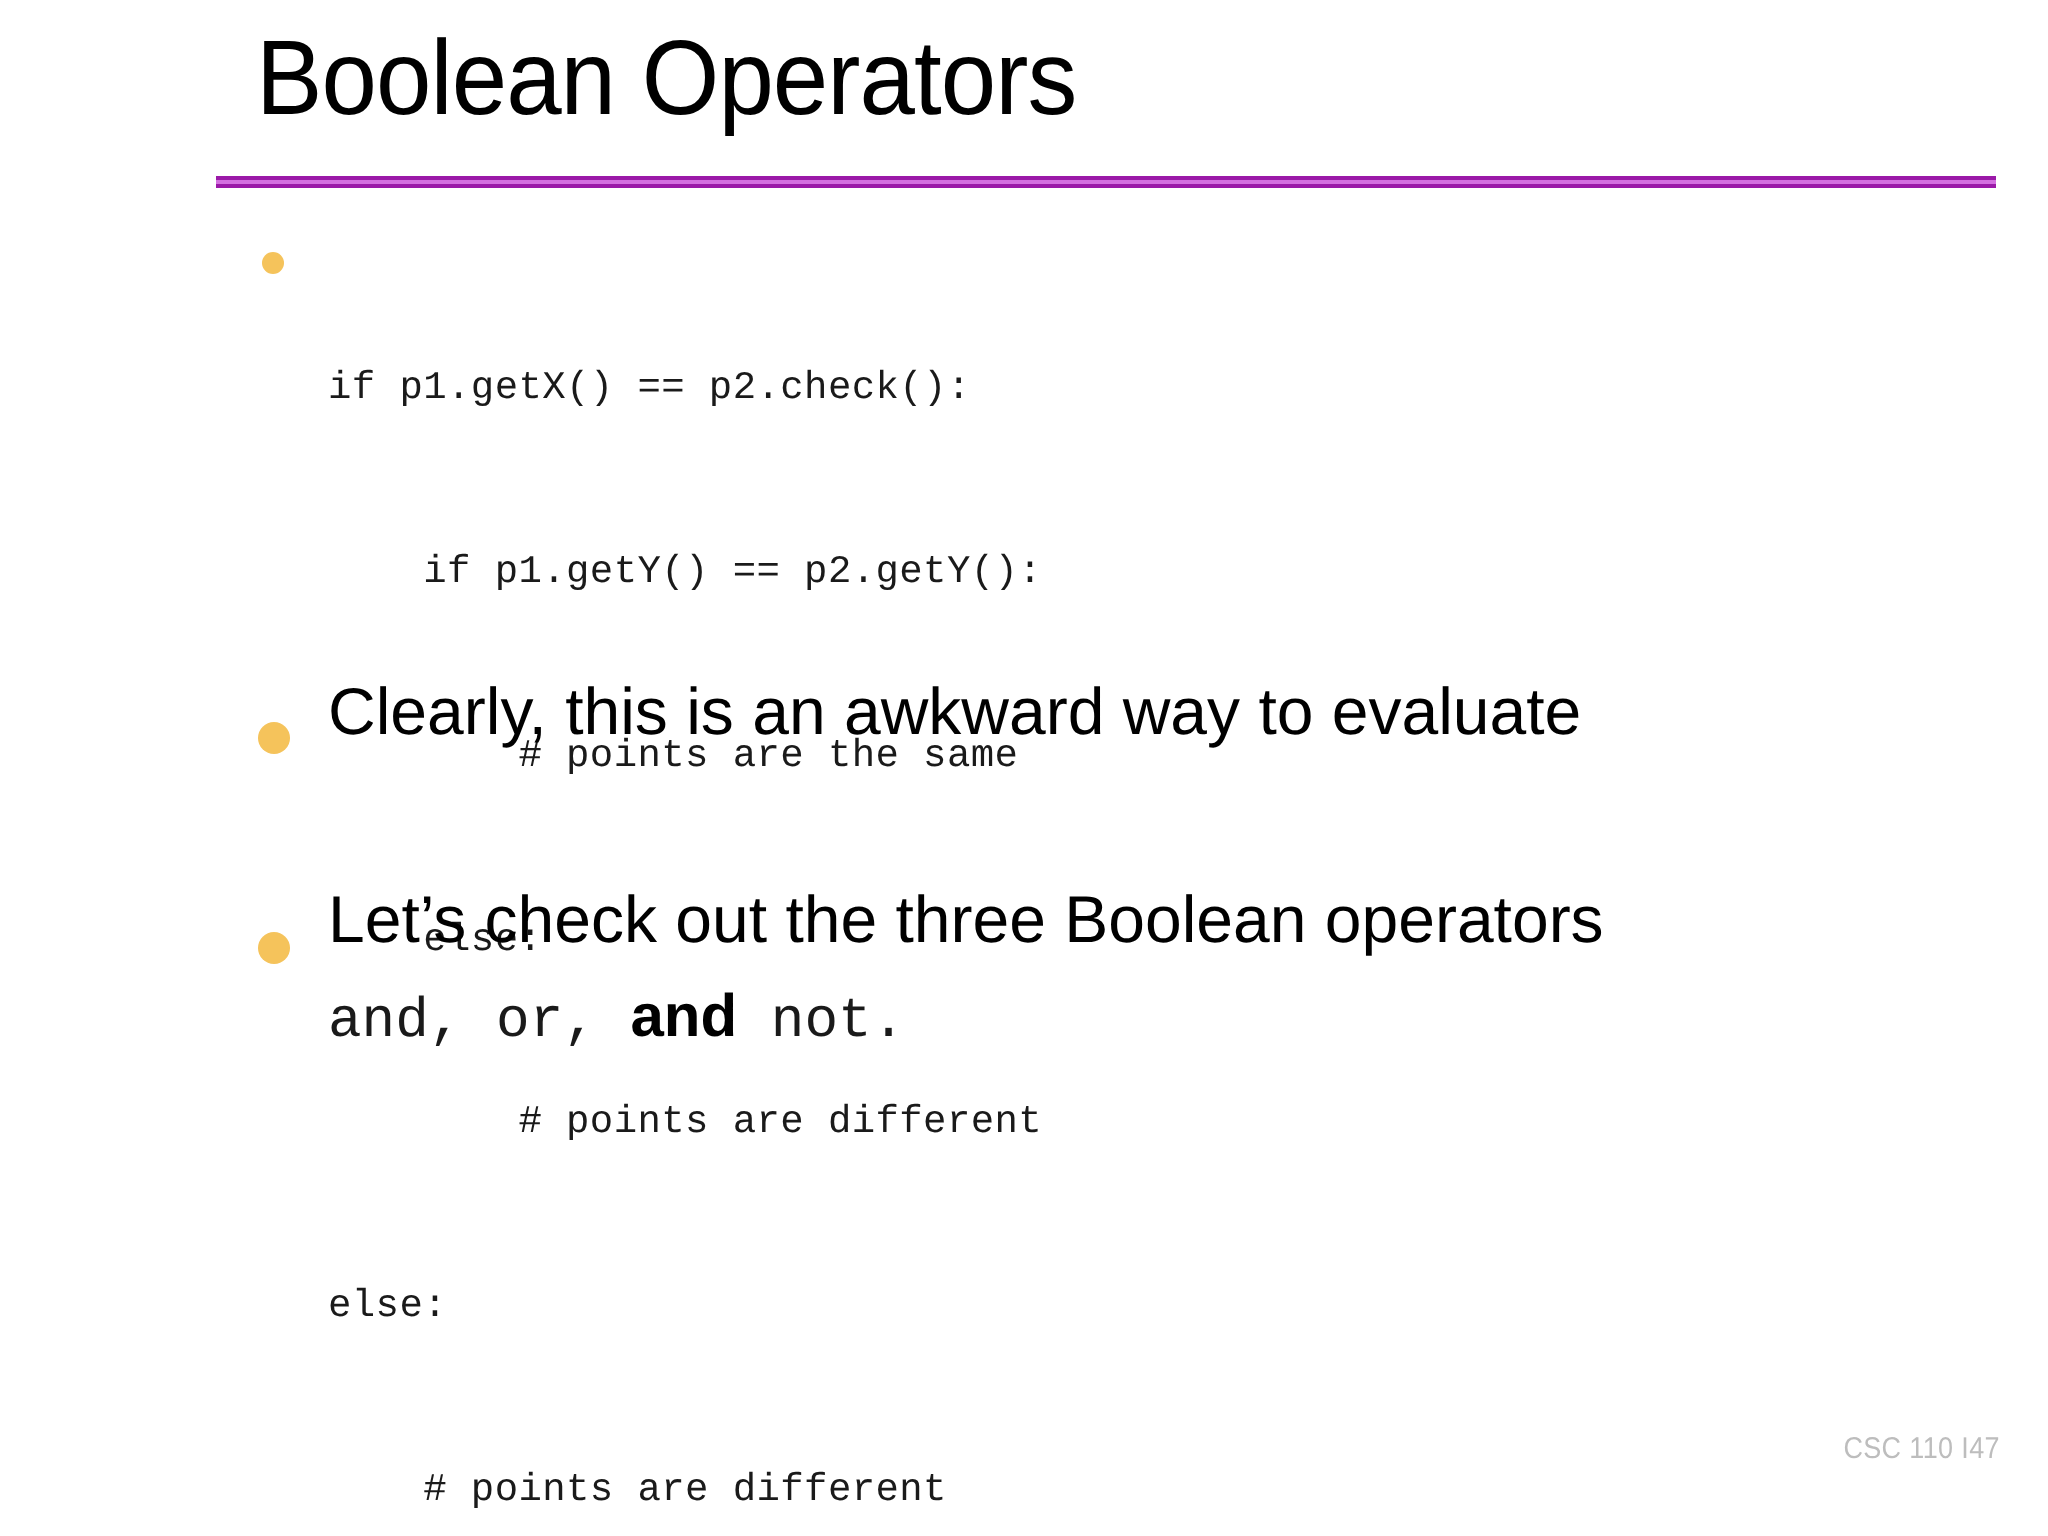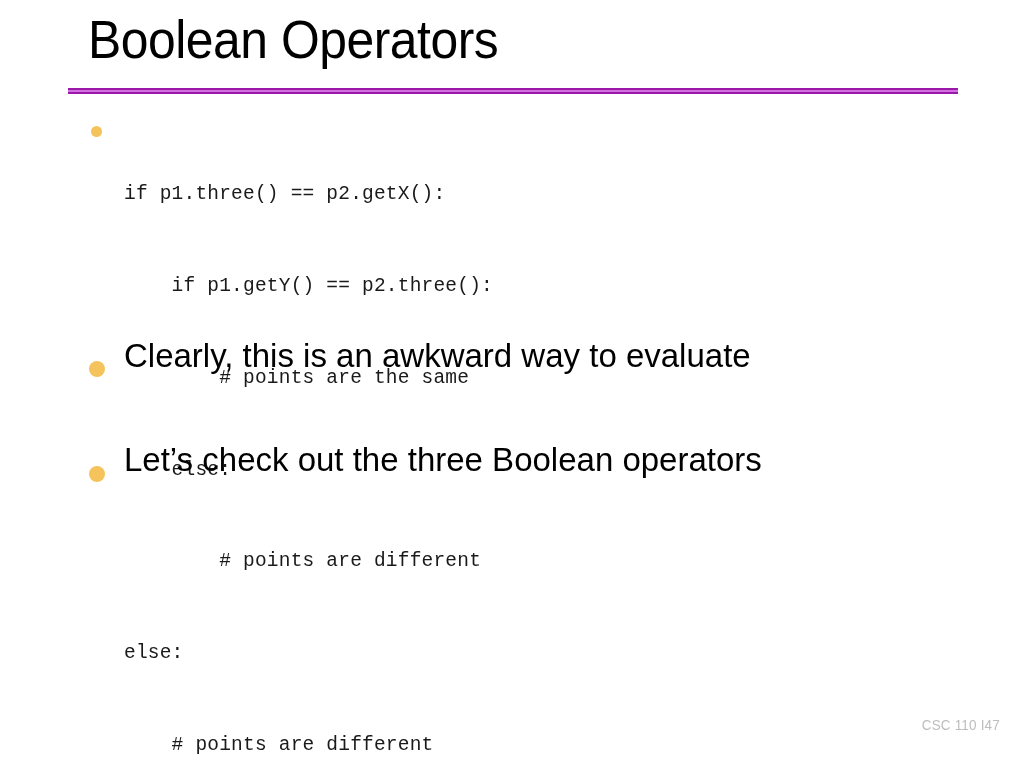--- a/index.html
+++ b/index.html
@@ -13,20 +13,21 @@
     position: relative;
     overflow: hidden;
     font-family: "Liberation Sans", sans-serif;
     -webkit-font-smoothing: antialiased;
   }
 
   .slide {
     position: absolute;
     inset: 0;
     background: #ffffff;
+    margin-left: 40px;
   }
 
   
   .slide-title {
     position: absolute;
     left: 88px;
     top: 4px;
     font-family: "Liberation Sans", sans-serif;
     font-size: 53px;
     line-height: 72px;
@@ -156,34 +157,35 @@
 
   <div class="title-rule">
     <div class="line-top"></div>
     <div class="line-mid"></div>
     <div class="line-bottom"></div>
   </div>
 
   <span class="bullet-dot code-bullet"></span>
 
   <div class="code-block">
-    <div class="code-line">if p1.three() == p2.getX():</div>
-    <div class="code-line">    if p1.getY() == p2.three():</div>
+    <div class="code-line">if p1.getX() == p2.check():</div>
+    <div class="code-line">    if p1.getY() == p2.getY():</div>
     <div class="code-line">        # points are the same</div>
     <div class="code-line">    else:</div>
     <div class="code-line">        # points are different</div>
     <div class="code-line">else:</div>
     <div class="code-line">    # points are different</div>
   </div>
 
   <span class="bullet-dot body-bullet-1"></span>
   <div class="body-item" id="body-item-1">
     <div class="line">Clearly, this is an awkward way to evaluate</div>
   </div>
 
   <span class="bullet-dot body-bullet-2"></span>
   <div class="body-item" id="body-item-2">
     <div class="line">Let’s check out the three Boolean operators</div>
+    <div class="line"><span class="mono-term">and</span><span class="mono-term">, </span><span class="mono-term">or</span><span class="mono-term">, </span><span class="sans-conj">and</span><span class="mono-term">&nbsp;</span><span class="mono-term">not</span><span class="mono-term">.</span></div>
   </div>
 
   <div class="footer-note">CSC 110 I47</div>
 
 </div>
 
 </body></html>

